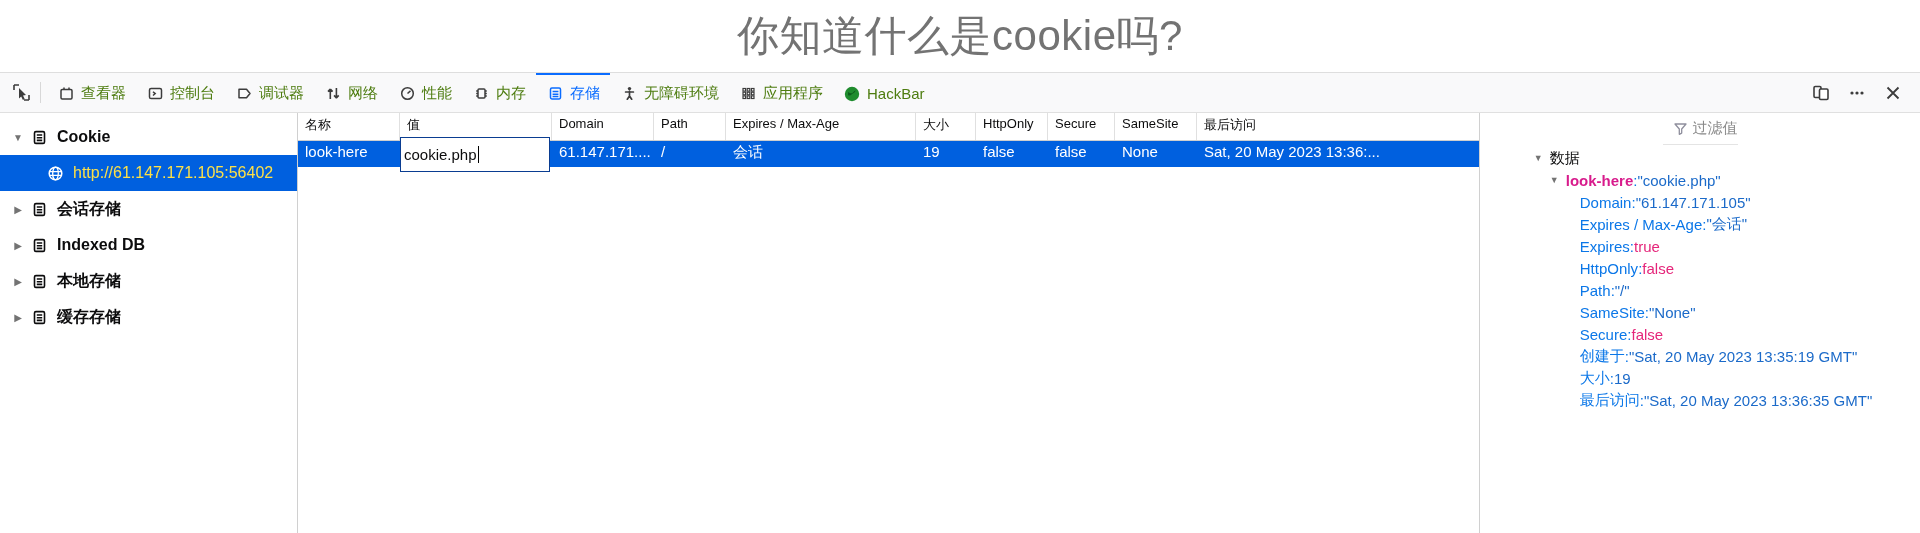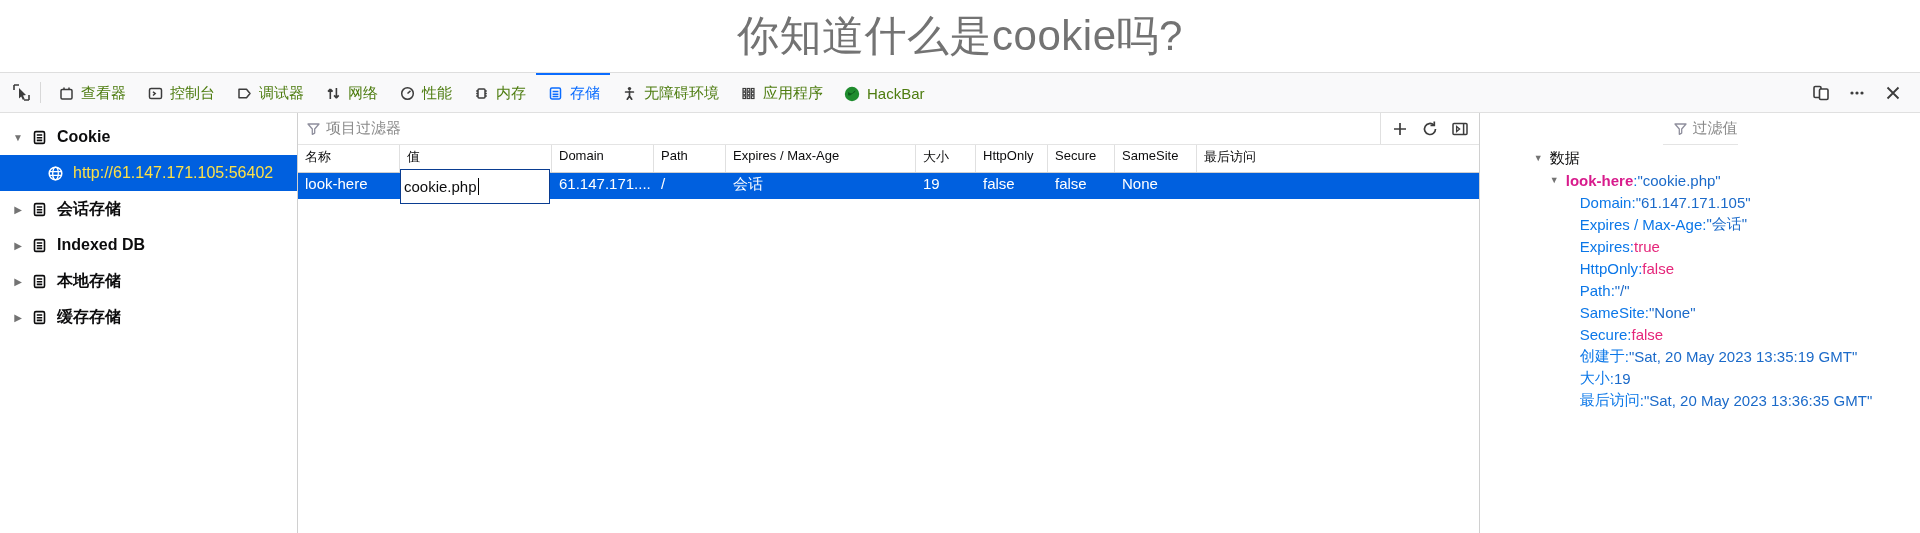--- a/index.html
+++ b/index.html
@@ -513,48 +513,20 @@
               <rect x="3.5" y="2.6" width="10" height="11.8" rx="1.4" fill="none" stroke="currentColor" stroke-width="1.6"></rect>
               <path d="M5.8 6h5.4M5.8 8.8h5.4M5.8 11.4h5.4" stroke="currentColor" stroke-width="1.6"></path>
             </svg>
         </span>
         <span class="tree-label">缓存存储</span>
       </div>
     </div>
 
     <div class="dt-main">
 
-      <div class="filter-bar">
-        <span class="filter-ico">
-          <svg width="15" height="15" viewBox="0 0 15 15">
-              <path d="M2 3h11l-4.3 5v4.1l-2.4 1.2V8z" fill="none" stroke="#8f8f9d" stroke-width="1.3" stroke-linejoin="round"></path>
-            </svg>
-        </span>
-        <span class="filter-ph">项目过滤器</span>
-        <span class="filter-actions">
-          <span class="icon-btn">
-            <svg width="20" height="20" viewBox="0 0 20 20">
-                <path d="M10 4v12M4 10h12" stroke="#3c3c3c" stroke-width="1.7"></path>
-              </svg>
-          </span>
-          <span class="icon-btn">
-            <svg width="20" height="20" viewBox="0 0 20 20">
-                <path d="M15.5 10a5.5 5.5 0 1 1-1.7-4" fill="none" stroke="#3c3c3c" stroke-width="1.7"></path>
-                <path d="M14.3 2.6v3.8h-3.8" fill="none" stroke="#3c3c3c" stroke-width="1.7"></path>
-              </svg>
-          </span>
-          <span class="icon-btn">
-            <svg width="20" height="20" viewBox="0 0 20 20">
-                <rect x="3" y="4.5" width="14" height="11" rx="1" fill="none" stroke="#3c3c3c" stroke-width="1.5"></rect>
-                <path d="M13.6 4.5v11" stroke="#3c3c3c" stroke-width="1.5"></path>
-                <path d="M6.6 7.5l3 2.5-3 2.5z" fill="none" stroke="#3c3c3c" stroke-width="1.3"></path>
-              </svg>
-          </span>
-        </span>
-      </div>
 
       <div class="tbl">
         <div class="tbl-head">
           <div class="cell c-name">名称</div>
           <div class="cell c-value">值</div>
           <div class="cell c-domain">Domain</div>
           <div class="cell c-path">Path</div>
           <div class="cell c-exp">Expires / Max-Age</div>
           <div class="cell c-size">大小</div>
           <div class="cell c-http">HttpOnly</div>
@@ -571,20 +543,21 @@
                 <span class="caret"></span>
             </span>
           </div>
           <div class="cell c-domain">61.147.171....</div>
           <div class="cell c-path">/</div>
           <div class="cell c-exp">会话</div>
           <div class="cell c-size">19</div>
           <div class="cell c-http">false</div>
           <div class="cell c-sec">false</div>
           <div class="cell c-same">None</div>
+          <div class="cell c-last">Sat, 20 May 2023 13:36:...</div>
         </div>
       </div>
     </div>
 
     <div class="dt-details">
 
       <div class="det-filter">
         <span class="filter-ico">
           <svg width="15" height="15" viewBox="0 0 15 15">
               <path d="M2 3h11l-4.3 5v4.1l-2.4 1.2V8z" fill="none" stroke="#8f8f9d" stroke-width="1.3" stroke-linejoin="round"></path>

